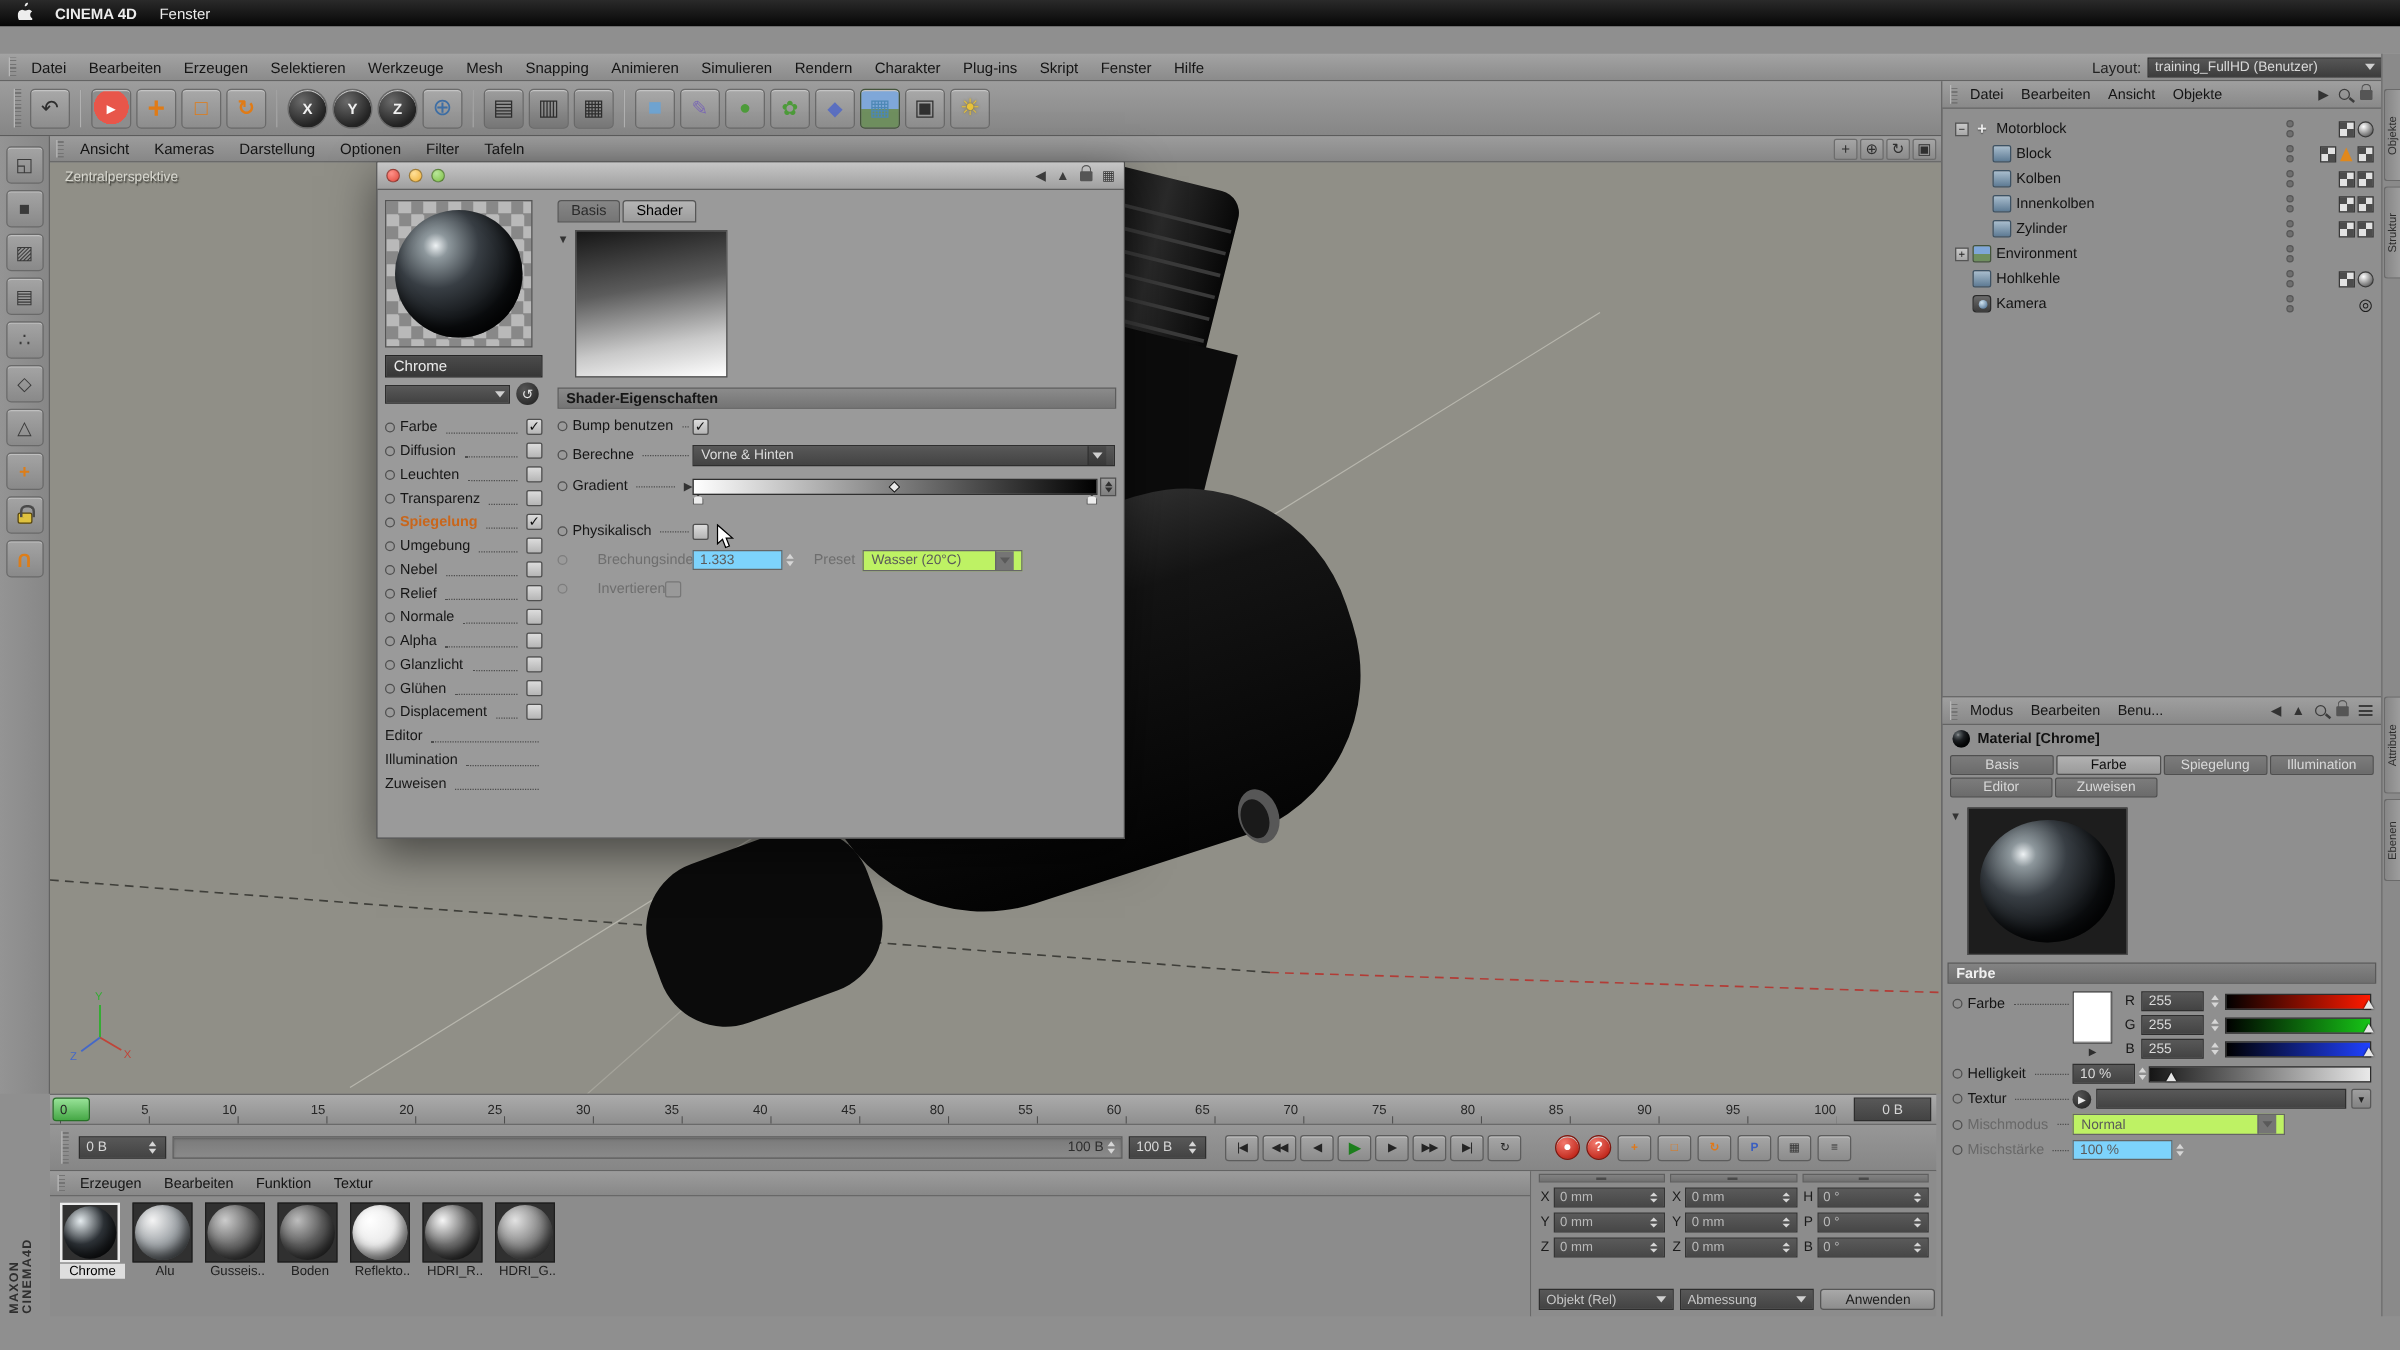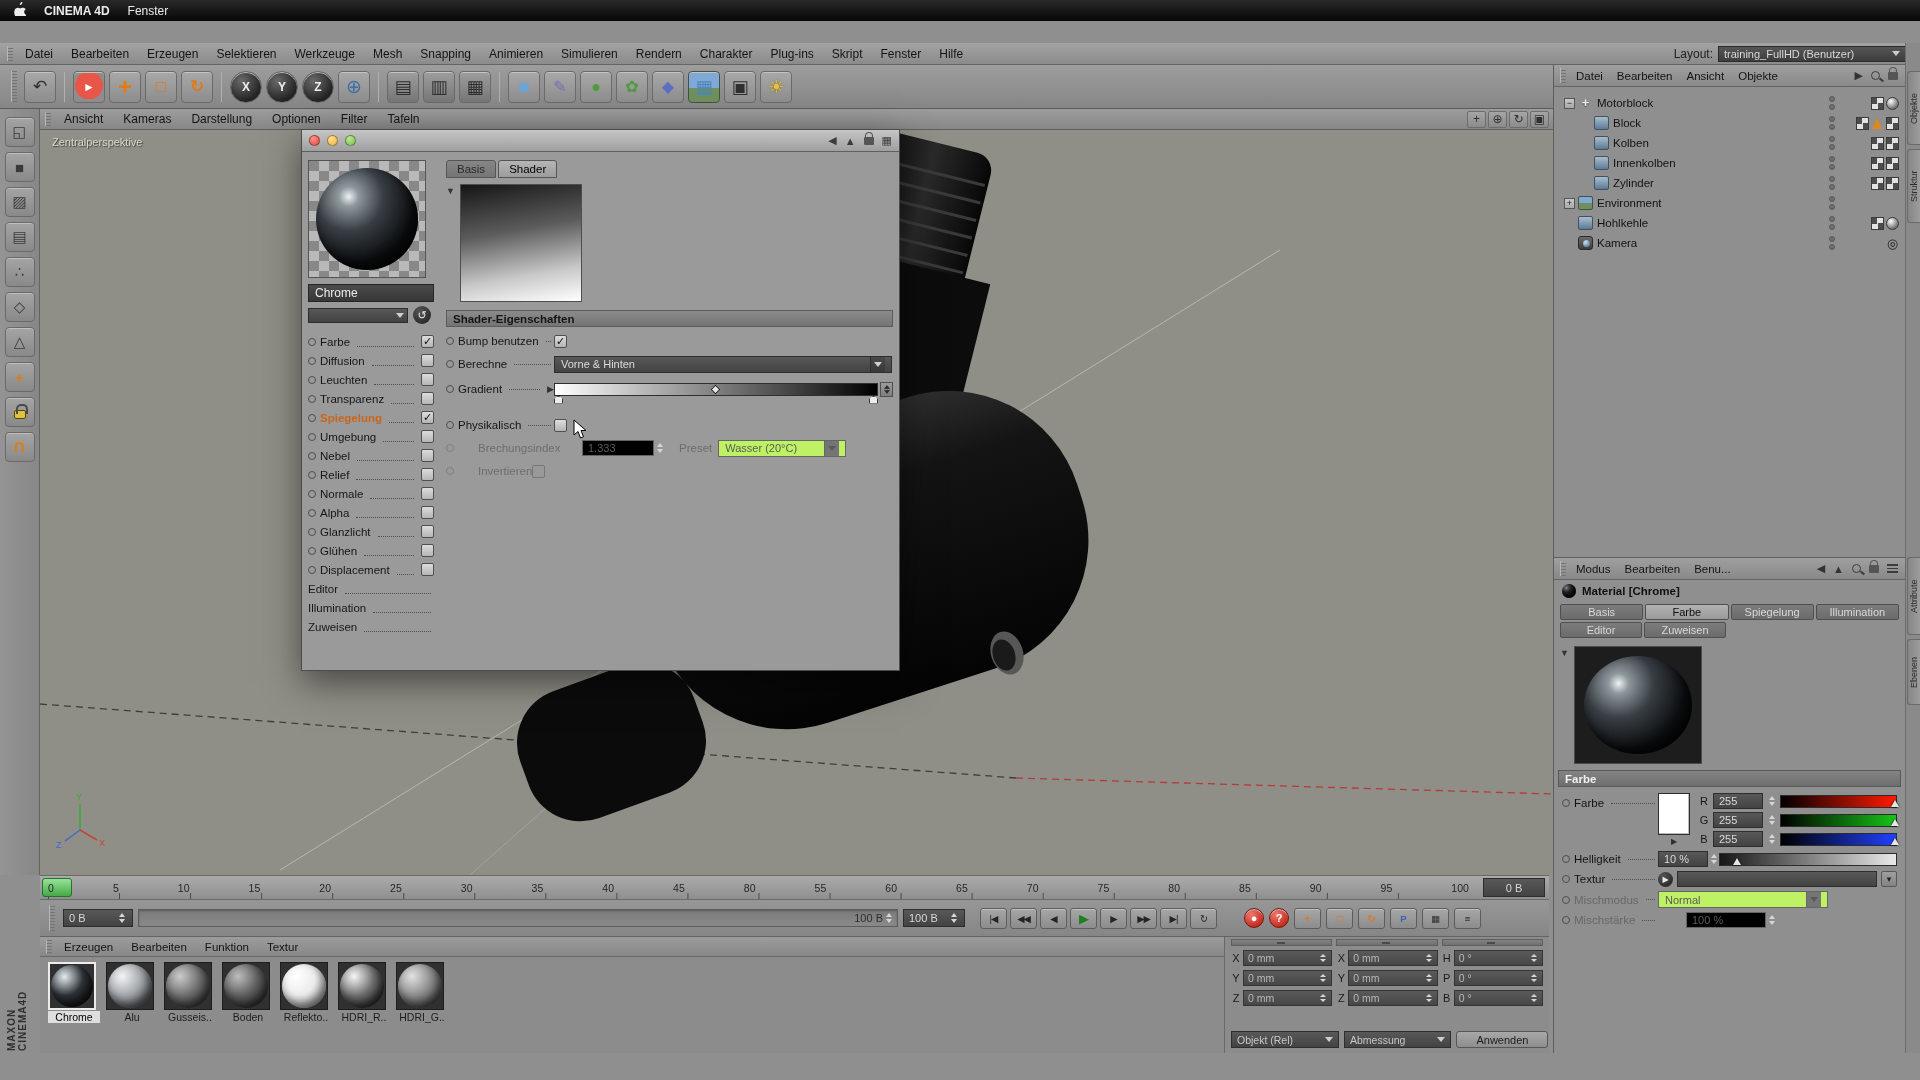--- a/index.html
+++ b/index.html
@@ -105,21 +105,21 @@
   .ddark.disdd .dd-arrow { background:#757575; border-left-color:#666; }
   .ddark.disdd .caret { border-top-color:#5a5a5a; }
   .gradbar { position:relative; width:324px; height:13px; border:1px solid #2f2f2f; background:linear-gradient(90deg,#ffffff,#000000); cursor:pointer; }
   .gdiamond { position:absolute; left:calc(50% - 4px); top:2px; width:7px; height:7px; background:#e9e9e9; border:1px solid #1f1f1f; transform:rotate(45deg); }
   .gknob { position:absolute; bottom:-9px; width:9px; height:8px; background:#ececec; border:1px solid #3a3a3a; clip-path:polygon(50% 0, 100% 45%, 100% 100%, 0 100%, 0 45%); }
   .gknob.kl { left:-1px; } .gknob.kr { right:-1px; }
   .gend { width:13px; height:15px; margin-left:2px; background:linear-gradient(#9c9c9c,#7f7f7f); border:1px solid #4f4f4f; display:flex; flex-direction:column; align-items:center; justify-content: center; gap:1px; }
   .gend::before,.gend::after { content:""; border-left:3px solid transparent; border-right:3px solid transparent; }
   .gend::before { border-bottom:4px solid #2f2f2f; } .gend::after { border-top:4px solid #2f2f2f; }
   .numfield { height:16px; background:linear-gradient(#585858,#434343); border:1px solid #2e2e2e; color:#dadada; font-size:11px; display:flex; align-items:center; padding:0 5px; }
-  .numfield.dis { background:#000000; border-color:#656565; color:#5c5c5c;margin-left:28px; }
+  .numfield.dis { background:#7dd3fc; border-color:#656565; color:#5c5c5c; }
   .spin { width:10px; height:16px; display:flex; flex-direction:column; align-items:center; justify-content:center; gap:2px; margin-left:1px; cursor:pointer; }
   .spin::before,.spin::after { content:""; border-left:3.5px solid transparent; border-right:3.5px solid transparent; }
   .spin::before { border-bottom:4px solid #d6d6d6; } .spin::after { border-top:4px solid #d6d6d6; }
   .plabel { font-size:11.5px; color:#6e6e6e; margin:0 6px 0 14px; }
 
   
   .cursor { position:absolute; left:573px; top:419px; width:15px; height:21px; z-index:70; pointer-events:none; }
 
   
   .rightpanel { position:absolute; left:1553px; top:65px; width:352px; height:988px; background:#8f8f8f; border-left:1px solid #5d5d5d; display:flex; flex-direction:column; }

